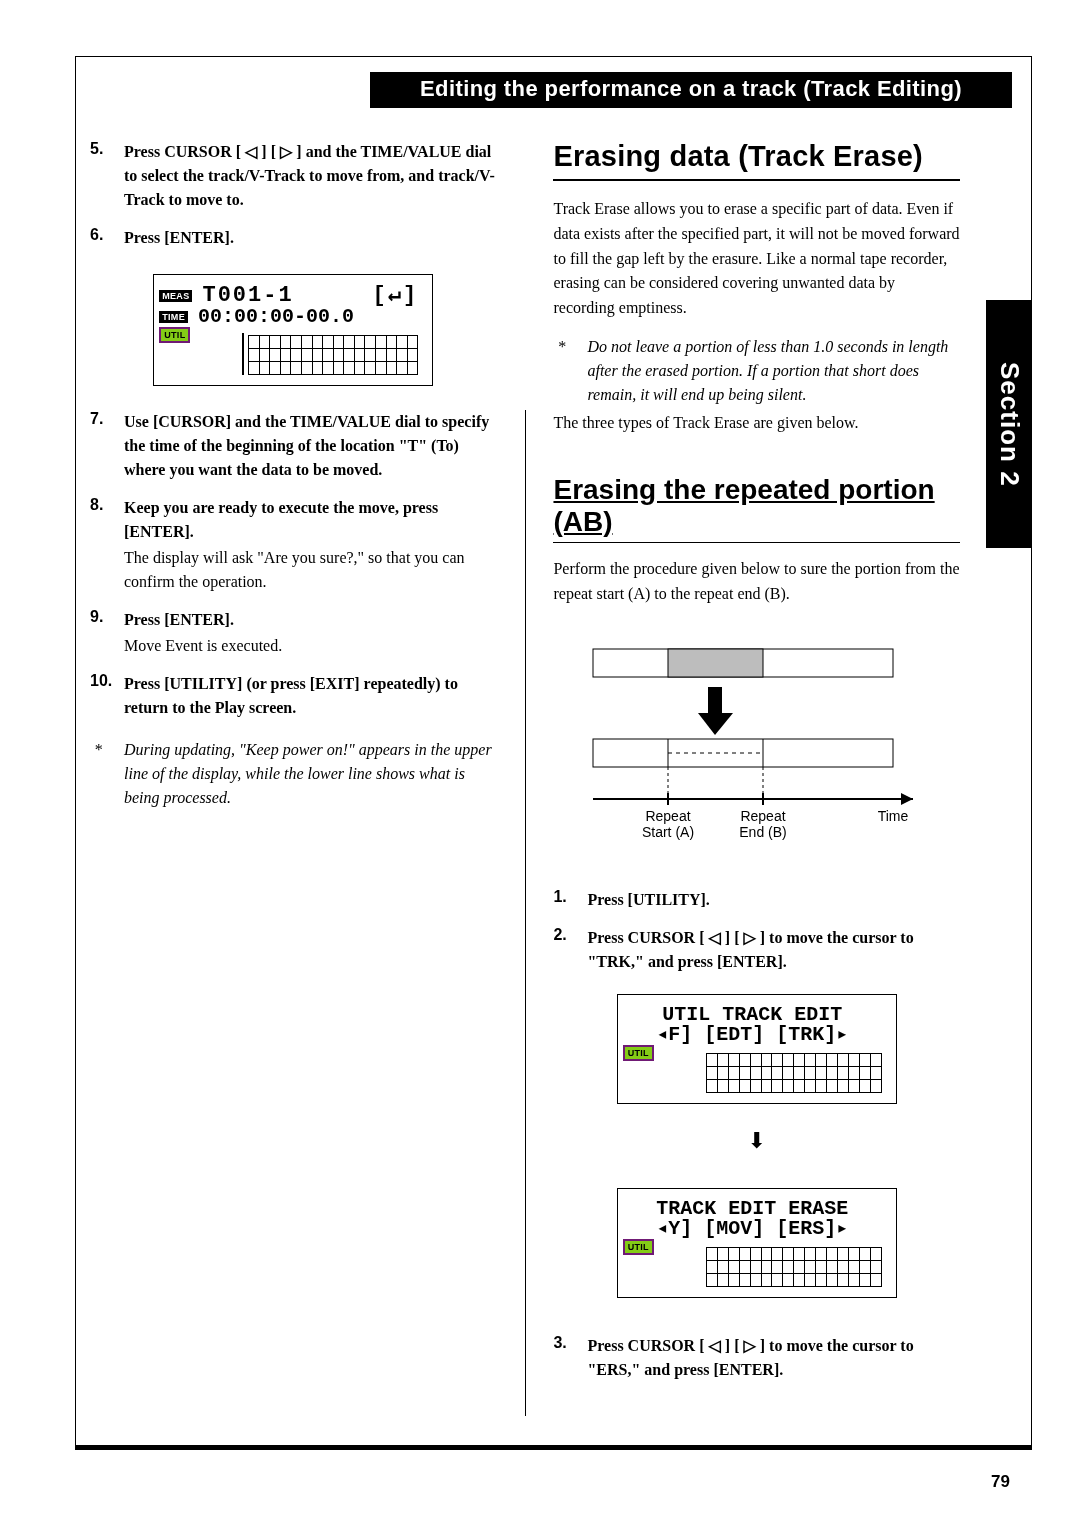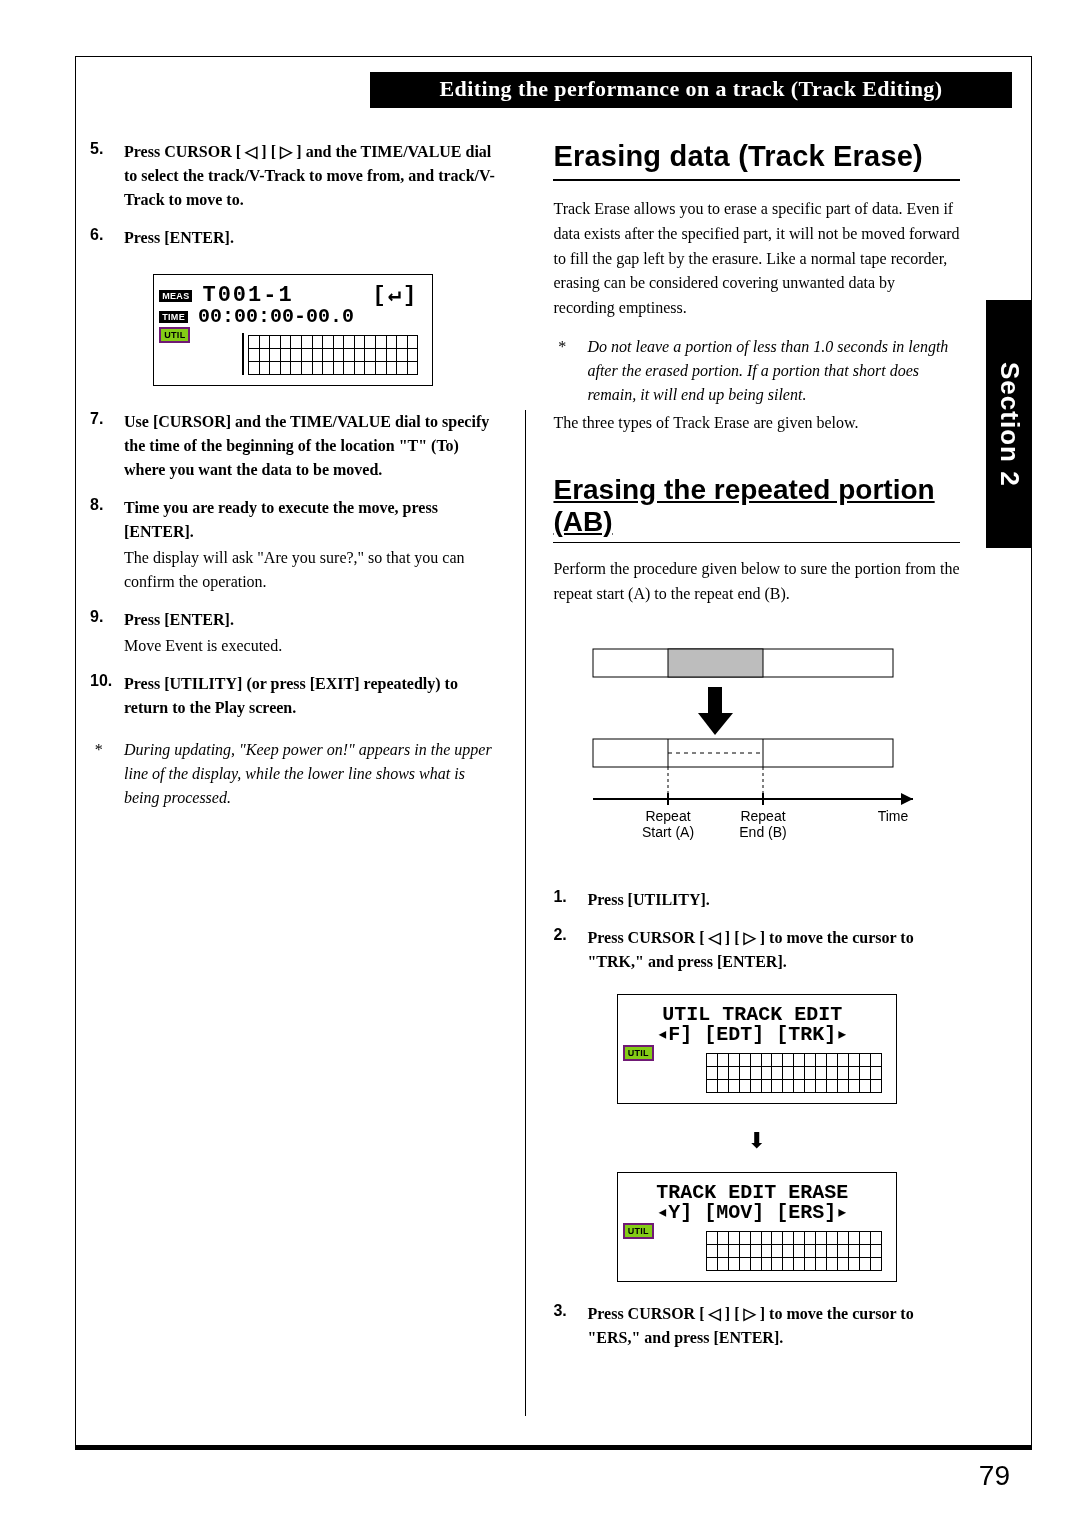--- a/index.html
+++ b/index.html
@@ -17,21 +17,21 @@
     border: 1.5px solid #000;
     top: 56px; left: 75px; right: 48px; bottom: 78px;
   }
   .header-bar {
     position: absolute;
     top: 72px;
     left: 370px;
     right: 68px;
     background: #000;
     color: #fff;
-    font-family: Liberation Serif, serif;
+    font-family: Liberation Sans, sans-serif;
     font-weight: bold;
     font-size: 22px;
     padding: 4px 12px 6px 12px;
     text-align: center;
     letter-spacing: 0.4px;
   }
   .side-tab {
     position: absolute;
     right: 48px;
     top: 300px;
@@ -54,22 +54,22 @@
     right: 48px;
     bottom: 78px;
     height: 5px;
     background: #000;
   }
   .page-num {
     position: absolute;
     right: 70px;
     bottom: 36px;
     font-family: Arial, Helvetica, sans-serif;
-    font-weight: normal;
-    font-size: 28px;
+    font-weight: bold;
+    font-size: 17px;
     text-align: center;
   }
   .content {
     position: absolute;
     top: 140px;
     left: 90px;
     right: 120px;
     bottom: 110px;
     display: flex;
     gap: 18px;
@@ -295,21 +295,21 @@
     <ol class="steps">
       <li>
         <div class="step-num">7.</div>
         <div class="step-body">
             <div class="main">Use [CURSOR] and the TIME/VALUE dial to specify the time of the beginning of the location "T" (To) where you want the data to be moved.</div>
           </div>
       </li>
       <li>
         <div class="step-num">8.</div>
         <div class="step-body">
-          <div class="main">Time you are ready to execute the move, press [ENTER].</div>
+          <div class="main">Keep you are ready to execute the move, press [ENTER].</div>
           <div class="sub">The display will ask "Are you sure?," so that you can confirm the operation.</div>
         </div>
       </li>
       <li>
         <div class="step-num">9.</div>
         <div class="step-body">
           <div class="main">Press [ENTER].</div>
           <div class="sub">Move Event is executed.</div>
         </div>
       </li>
@@ -455,21 +455,21 @@
                     <td></td>
                     <td></td>
                   </tr>
                 </tbody>
               </table>
           </div>
         </div>
       </div>
       <div class="down-arrow">⬇</div>
 
-      <div class="lcd" style="margin:0 auto;">
+      <div class="lcd" style="margin:16px auto;">
         <div class="lcd-row" style="justify-content:center;">
           <span class="lcd-text small">TRACK EDIT ERASE</span>
         </div>
         <div class="lcd-row" style="justify-content:center;">
           <span class="lcd-text small">◂Y] [MOV] [ERS]▸</span>
         </div>
         <div class="lcd-row" style="align-items:flex-start;">
           <span class="lcd-label inv">UTIL</span>
           <div class="lcd-grid">
             <table>

